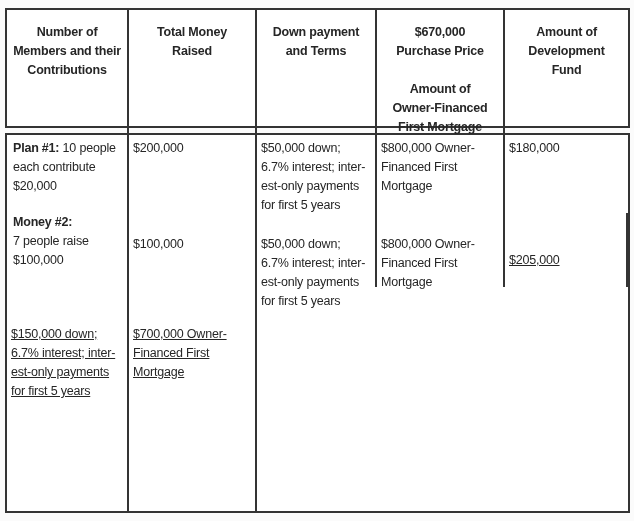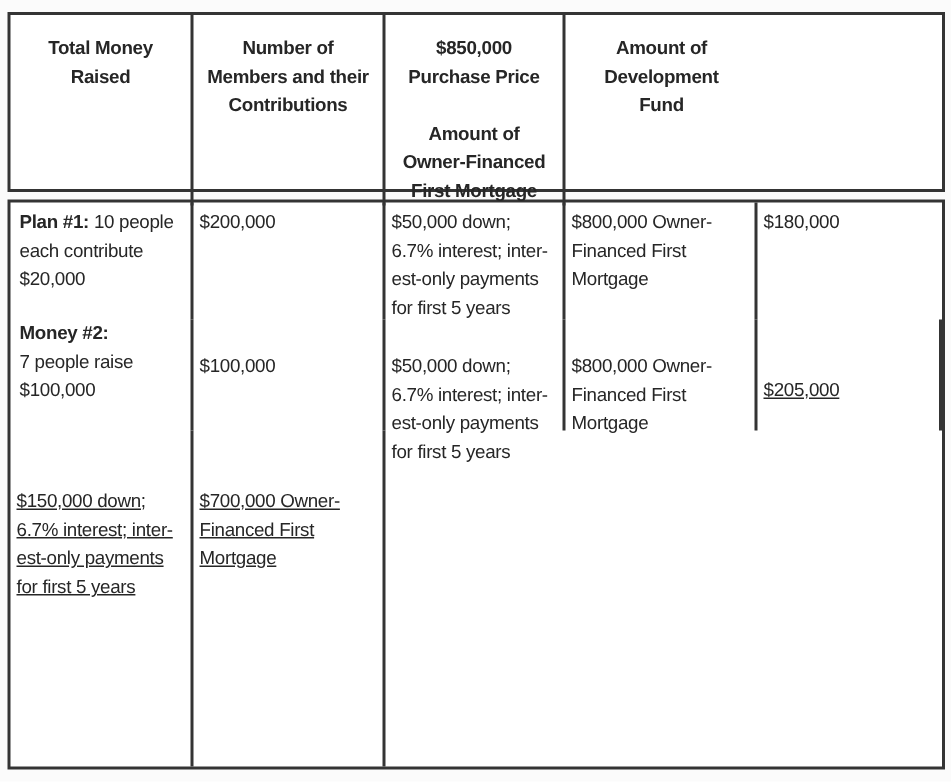--- a/index.html
+++ b/index.html
@@ -54,26 +54,28 @@
 
   .b { font-weight:bold; }
 </style>
 </head>
 <body>
 
 <div class="doc">
   <div class="tbl">
 
     <div class="hdr">
-      <div class="cell hcell">Total Money
-Raised</div>
       <div class="cell hcell">Number of
 Members and their
 Contributions</div>
-      <div class="cell hcell">$850,000
+      <div class="cell hcell">Total Money
+Raised</div>
+      <div class="cell hcell">Down payment
+and Terms</div>
+      <div class="cell hcell">$670,000
 Purchase Price
 
 Amount of
 Owner-Financed
 First Mortgage</div>
       <div class="cell hcell nr">Amount of
 Development
 Fund</div>
     </div>
 

